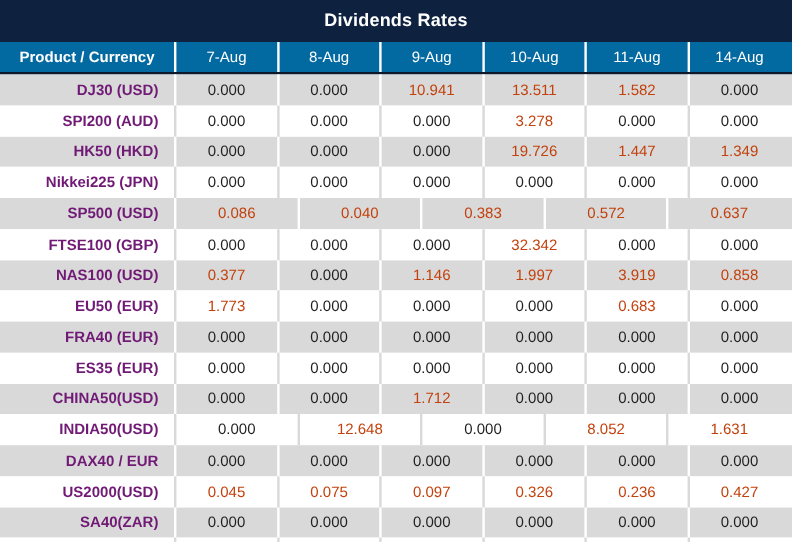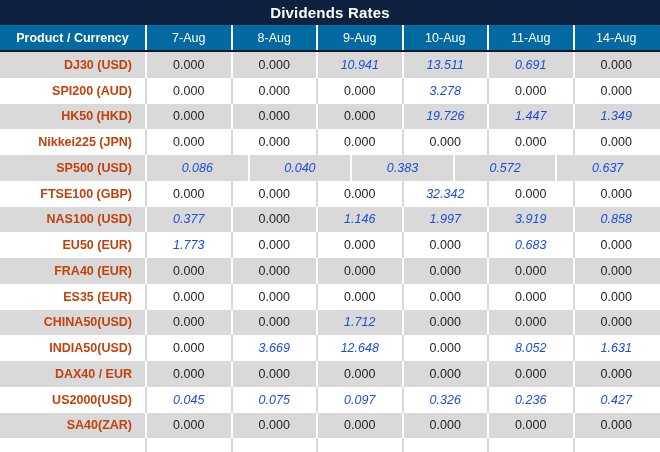--- a/index.html
+++ b/index.html
@@ -9,21 +9,21 @@
   }
   .widget {
     width: 660px;
     height: 452px;
     overflow: hidden;
     font-family: "Liberation Sans", sans-serif;
     background: #ffffff;
     position: relative;
   }
   .title-bar {
-    height: 25px;
+    height: 35px;
     background: #0e2240;
     color: #ffffff;
     font-size: 15px;
     font-weight: bold;
     display: flex;
     align-items: center;
     justify-content: center;
     letter-spacing: 0.2px;
   }
   .header-row {
@@ -63,24 +63,24 @@
     box-sizing: border-box;
     border-right: 2px solid transparent;
   }
   .row.grey  .cell:not(:last-child) { border-right-color: #ffffff; }
   .row.white .cell:not(:last-child) { border-right-color: #d9d9d9; }
   .cell.label {
     flex: 0 0 147px;
     justify-content: flex-end;
     padding-right: 13px;
     font-weight: bold;
-    color: #c2410c;
+    color: #701a75;
   }
   .cell.value.zero    { color: #1f1f1f; }
-  .cell.value.nonzero { color: #1d4ed8; font-style: italic; }
+  .cell.value.nonzero { color: #c2410c; }
 </style>
 </head>
 <body>
 
 <div class="widget">
   <div class="title-bar">
     <span>Dividends Rates</span>
   </div>
 
   <div class="header-row">
@@ -93,21 +93,21 @@
     <div class="header-cell">14-Aug</div>
   </div>
 
   <div id="rows">
       <div class="row grey">
         <div class="cell label">DJ30 (USD)</div>
         <div class="cell value zero">0.000</div>
         <div class="cell value zero">0.000</div>
         <div class="cell value nonzero">10.941</div>
         <div class="cell value nonzero">13.511</div>
-        <div class="cell value nonzero">0.691</div>
+        <div class="cell value nonzero">1.582</div>
         <div class="cell value zero">0.000</div>
       </div>
       <div class="row white">
         <div class="cell label">SPI200 (AUD)</div>
         <div class="cell value zero">0.000</div>
         <div class="cell value zero">0.000</div>
         <div class="cell value zero">0.000</div>
         <div class="cell value nonzero">3.278</div>
         <div class="cell value zero">0.000</div>
         <div class="cell value zero">0.000</div>
@@ -188,21 +188,20 @@
         <div class="cell value zero">0.000</div>
         <div class="cell value zero">0.000</div>
         <div class="cell value nonzero">1.712</div>
         <div class="cell value zero">0.000</div>
         <div class="cell value zero">0.000</div>
         <div class="cell value zero">0.000</div>
       </div>
       <div class="row white">
         <div class="cell label">INDIA50(USD)</div>
         <div class="cell value zero">0.000</div>
-        <div class="cell value nonzero">3.669</div>
         <div class="cell value nonzero">12.648</div>
         <div class="cell value zero">0.000</div>
         <div class="cell value nonzero">8.052</div>
         <div class="cell value nonzero">1.631</div>
       </div>
       <div class="row grey">
         <div class="cell label">DAX40 / EUR</div>
         <div class="cell value zero">0.000</div>
         <div class="cell value zero">0.000</div>
         <div class="cell value zero">0.000</div>

